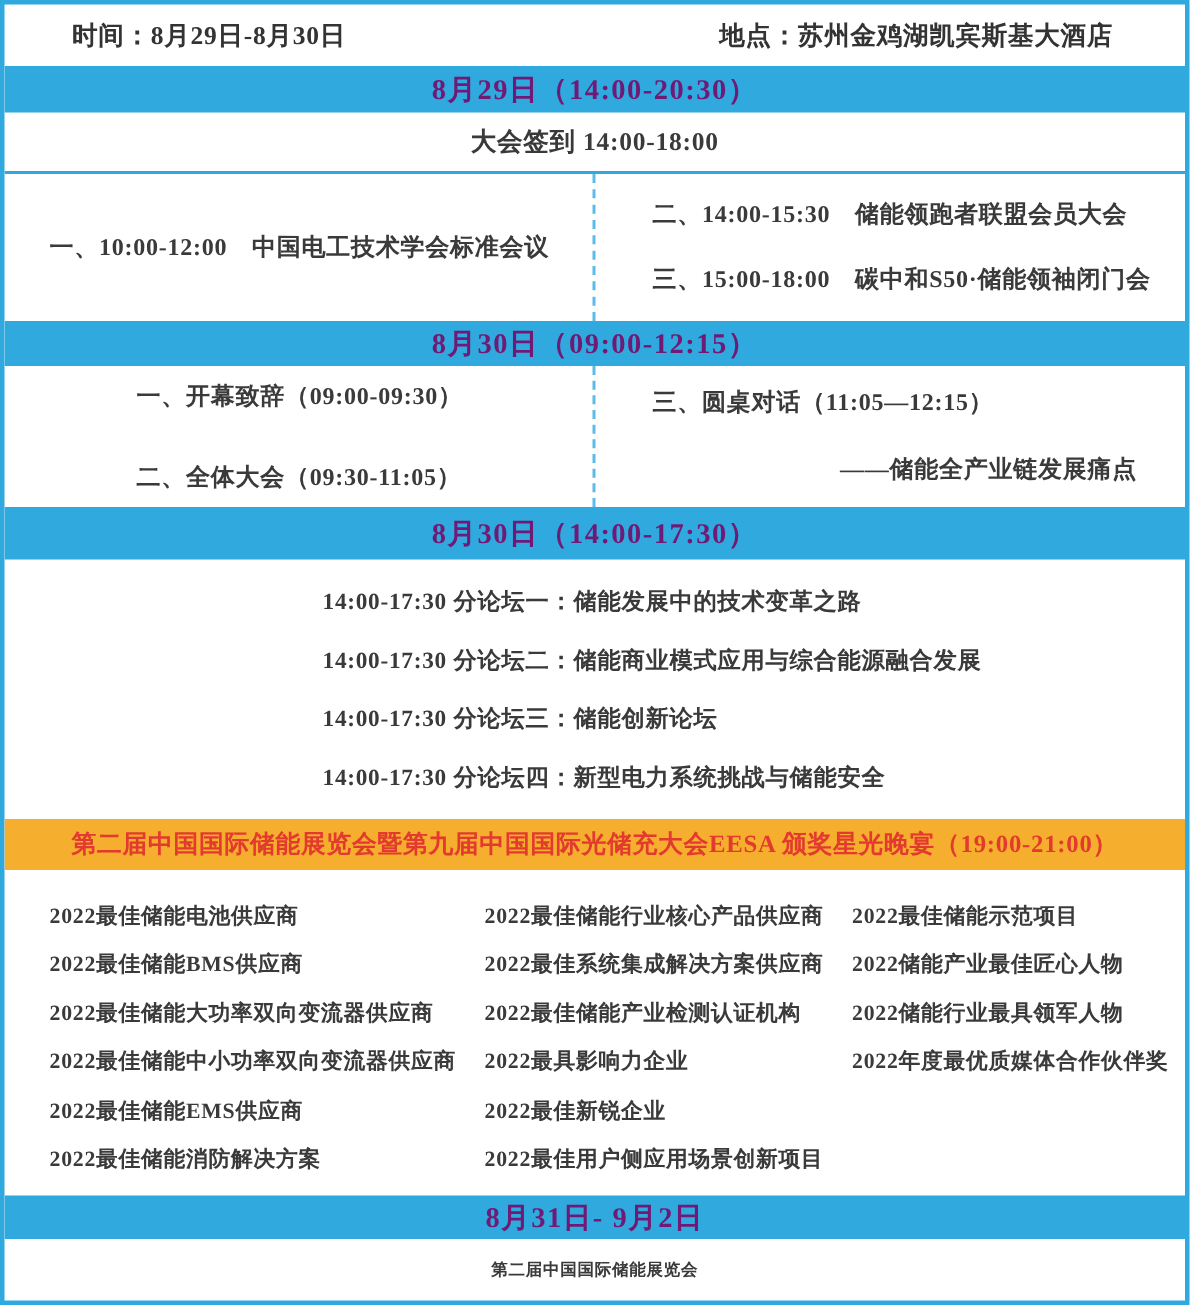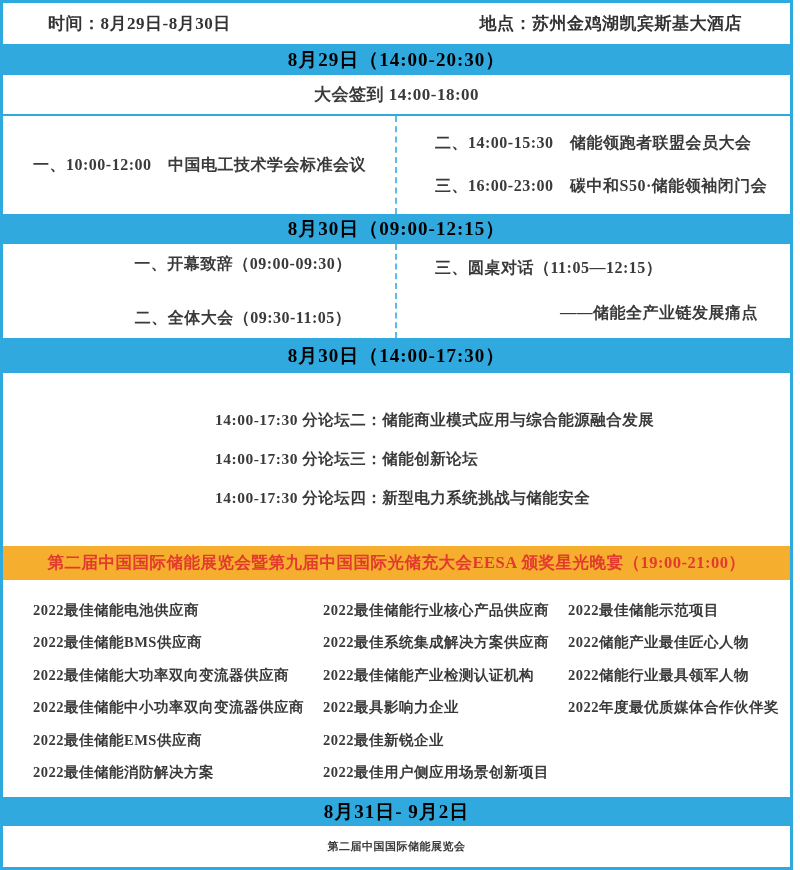--- a/index.html
+++ b/index.html
@@ -21,21 +21,21 @@
   }
   
   .header-row{
     height:41px;flex:0 0 41px;
     display:flex;align-items:center;justify-content:space-between;
     padding:0 48px 0 45px;
     font-size:17px;color:#333;
   }
   
   .banner{
-    background:var(--blue);color:#000000;
+    background:var(--blue);color:#701a75;
     display:flex;align-items:center;justify-content:center;
     font-size:19px;letter-spacing:1px;
   }
   .banner.b1{flex:0 0 31px;}
   .banner.b2{flex:0 0 30px;}
   .banner.b3{flex:0 0 35px;}
   .banner.b4{flex:0 0 29px;}
   
   .signin-row{
     flex:0 0 41px;
@@ -44,21 +44,21 @@
   }
   
   .session-grid{display:flex;}
   .sec1{flex:0 0 98px;}
   .sec2{flex:0 0 94px;}
   .session-col{display:flex;flex-direction:column;justify-content:center;font-size:16px;}
   .session-col.left{flex:0 0 392px;}
   .session-col.right{flex:1;border-left:2px dashed var(--divider);}
   .sec1 .left{padding-left:30px;}
   .sec1 .right{padding-left:38px;gap:22px;}
-  .sec2 .left{padding-left:88px;gap:33px;align-items:center;}
+  .sec2 .left{padding-left:88px;gap:33px;}
   .sec2 .right{padding-left:38px;}
   .session-line{white-space:nowrap;}
   .session-line.align-right{align-self:flex-end;padding-right:32px;margin-top:24px;}
   
   .forum-list{
     flex:0 0 173px;
     display:flex;flex-direction:column;justify-content:center;
     padding-left:212px;gap:18px;font-size:15.5px;
   }
   
@@ -100,21 +100,21 @@
   <div class="signin-row">
     <span>大会签到 14:00-18:00</span>
   </div>
 
   <div class="session-grid sec1">
     <div class="session-col left">
       <div class="session-line">一、10:00-12:00　中国电工技术学会标准会议</div>
     </div>
     <div class="session-col right">
       <div class="session-line">二、14:00-15:30　储能领跑者联盟会员大会</div>
-      <div class="session-line">三、16:00-23:00　碳中和S50·储能领袖闭门会</div>
+      <div class="session-line">三、15:00-18:00　碳中和S50·储能领袖闭门会</div>
     </div>
   </div>
 
   <div class="banner b2">
     <span>8月30日（09:00-12:15）</span>
   </div>
 
   <div class="session-grid sec2">
     <div class="session-col left">
       <div class="session-line">一、开幕致辞（09:00-09:30）</div>
@@ -124,20 +124,21 @@
       <div class="session-line">三、圆桌对话（11:05—12:15）</div>
       <div class="session-line align-right">——储能全产业链发展痛点</div>
     </div>
   </div>
 
   <div class="banner b3">
     <span>8月30日（14:00-17:30）</span>
   </div>
 
   <div class="forum-list">
+    <div class="forum-item">14:00-17:30 分论坛一：储能发展中的技术变革之路</div>
     <div class="forum-item">14:00-17:30 分论坛二：储能商业模式应用与综合能源融合发展</div>
     <div class="forum-item">14:00-17:30 分论坛三：储能创新论坛</div>
     <div class="forum-item">14:00-17:30 分论坛四：新型电力系统挑战与储能安全</div>
   </div>
 
   <div class="gala-banner">
     <span>第二届中国国际储能展览会暨第九届中国国际光储充大会EESA 颁奖星光晚宴（19:00-21:00）</span>
   </div>
 
   <div class="awards-grid">

